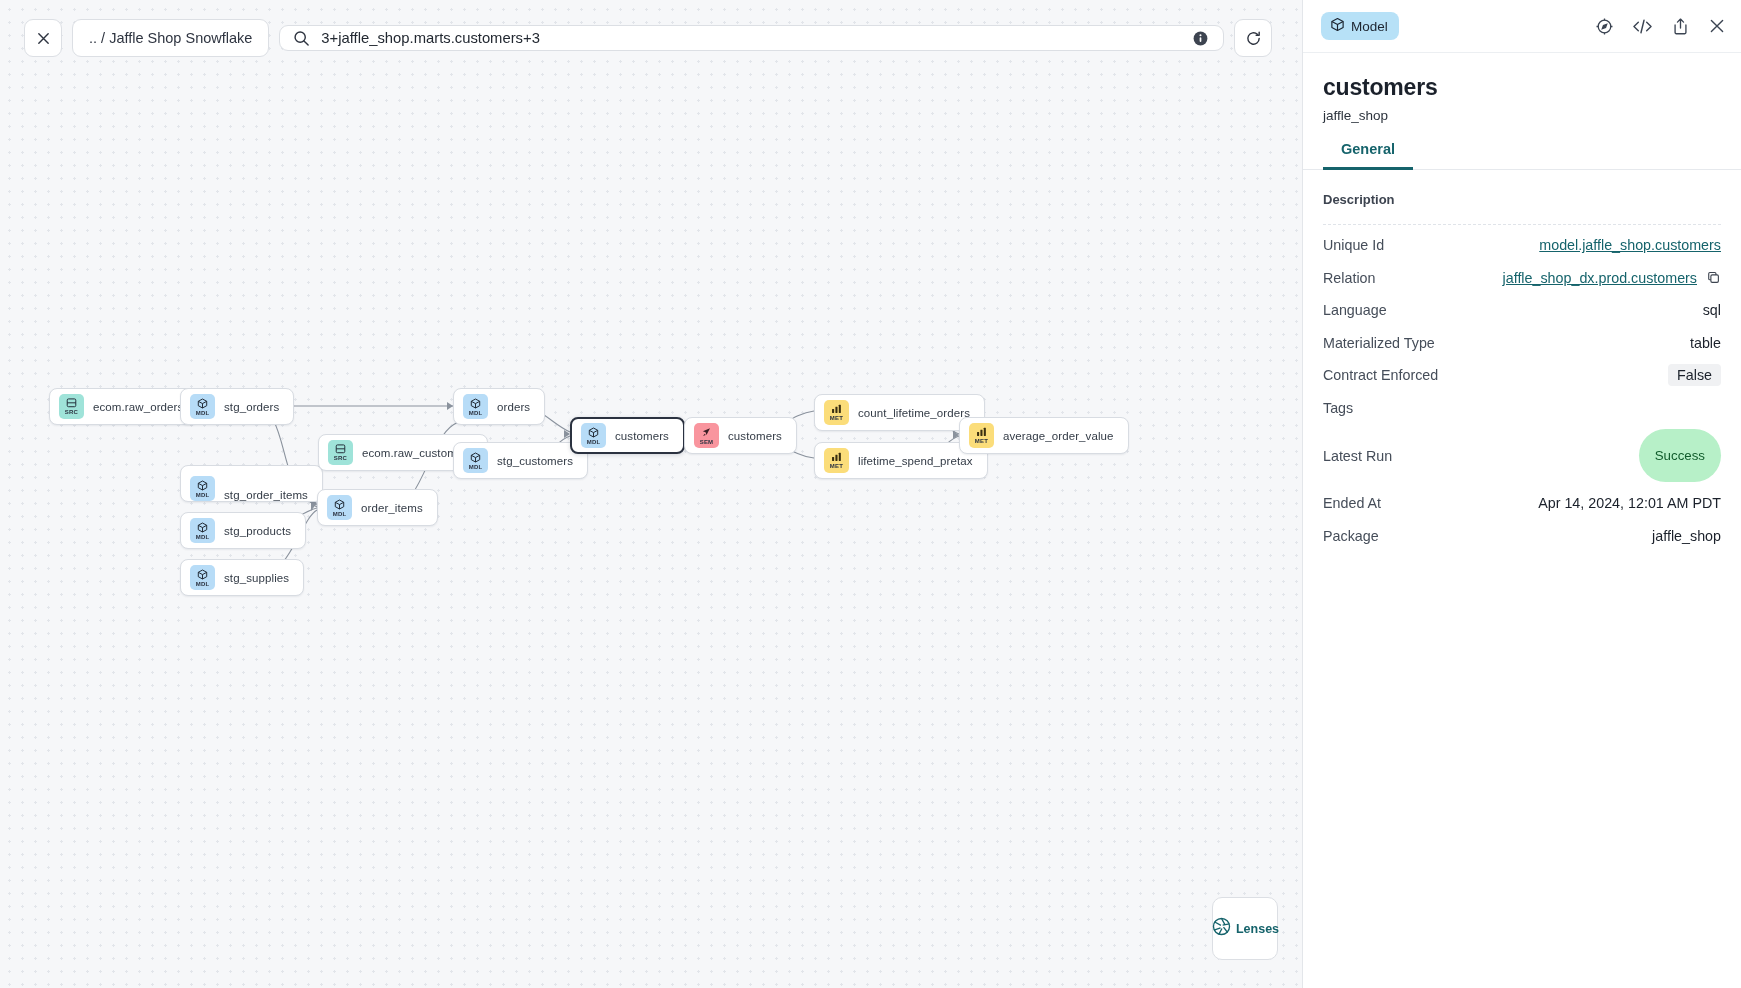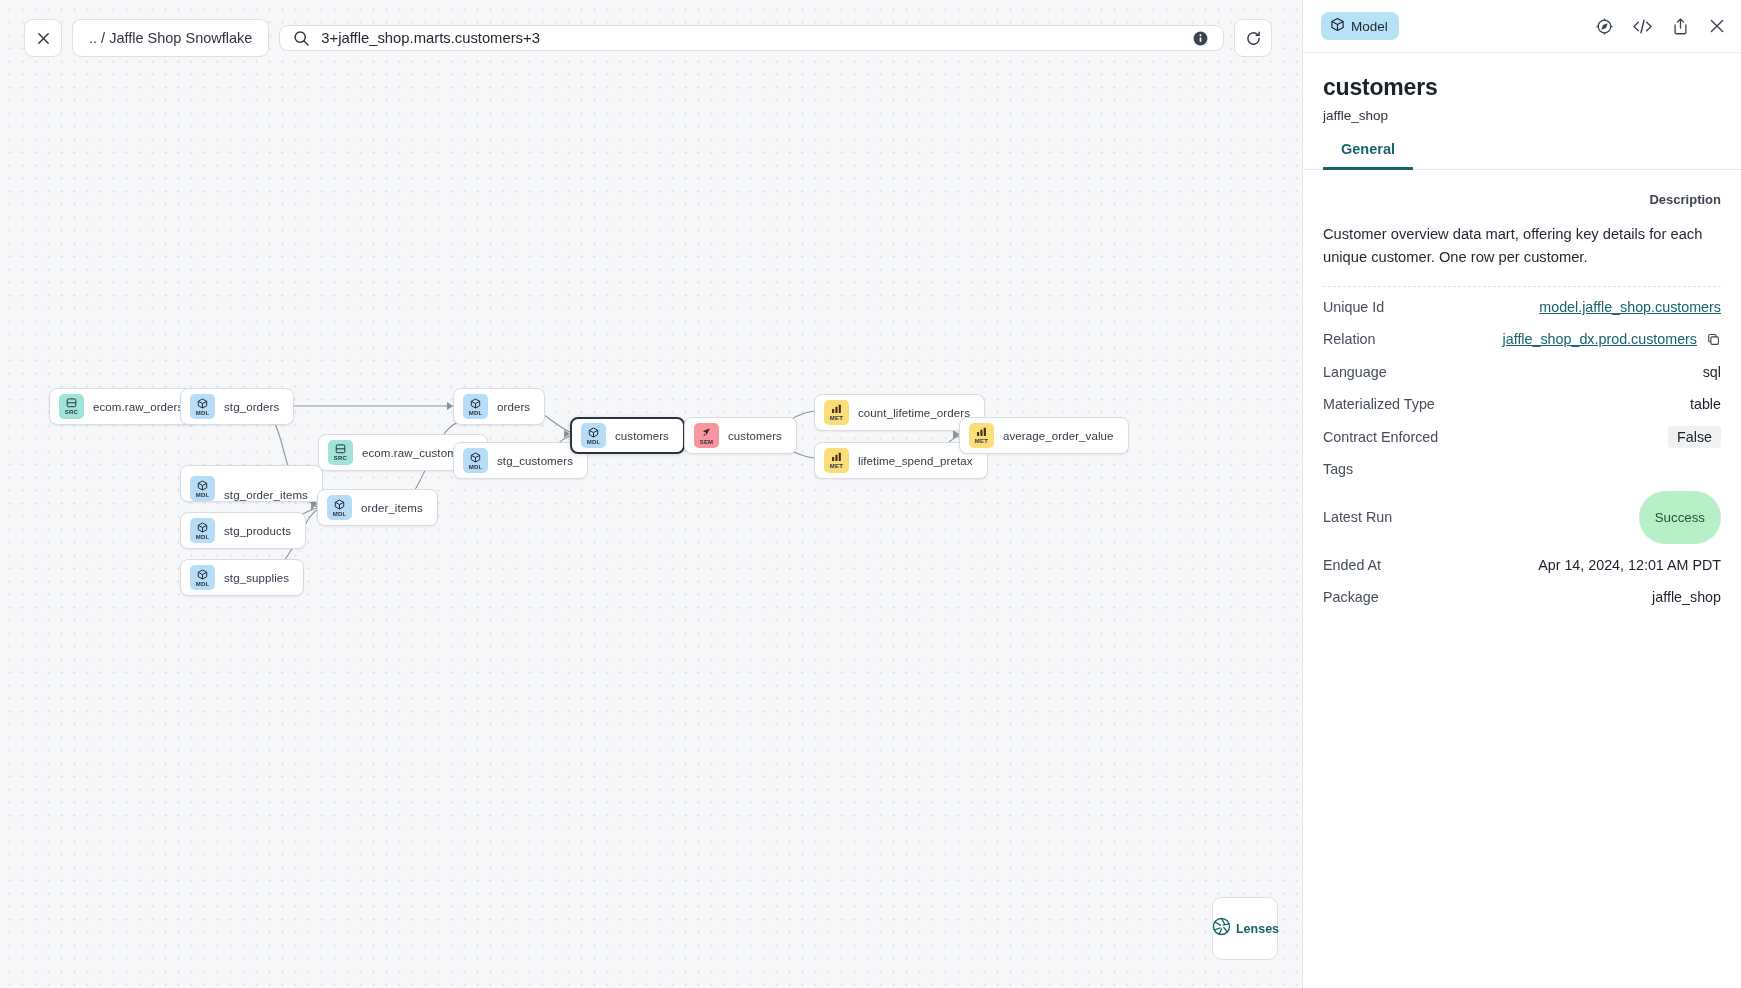--- a/index.html
+++ b/index.html
@@ -93,21 +93,21 @@
   #panel-icons span { cursor: pointer; display: inline-flex; }
   #panel-head { padding: 21px 20px 0 20px; }
   #model-title { font-size: 23px; font-weight: 700; color: #1b212b; letter-spacing: -.2px; }
   #model-sub { font-size: 13.5px; color: #2c333d; margin-top: 7px; }
   #tabs { display: flex; padding: 0 20px; margin-top: 12px; border-bottom: 1px solid #e6e9ed; }
   .tab {
     font-size: 14.5px; color: #15636b; font-weight: 600; padding: 6px 18px 10px 18px;
     border-bottom: 3px solid #15636b; margin-bottom: -1px; cursor: pointer;
   }
   #panel-body { padding: 22px 20px 0 20px; overflow-y: auto; flex: 1; }
-  .sec-label { font-size: 13px; color: #3d4450; font-weight: 600; text-align: right; }
+  .sec-label { font-size: 13px; color: #3d4450; font-weight: 600; }
   #desc { font-size: 14.7px; color: #1f2630; line-height: 1.55; margin-top: 16px; }
   #divider { border-top: 1px dashed #e0e4e9; margin: 17px 0 4px 0; }
   .row { display: flex; align-items: center; justify-content: space-between; min-height: 32.5px; padding: 5px 0; }
   .row-k { font-size: 14.3px; color: #454d59; }
   .row-v { font-size: 14.3px; color: #1b212b; text-align: right; display: flex; align-items: center; gap: 9px; }
   .row-v a { color: #15636b; text-decoration: underline; cursor: pointer; }
   .chip-gray { background: #f0f1f3; border-radius: 4px; padding: 3px 9px; }
   .chip-green {
     background: #b7f0c8; color: #115c2c; border-radius: 999px;
     padding: 19px 16px; font-size: 13.3px;
@@ -386,21 +386,20 @@
       <div id="model-title">customers</div>
       <div id="model-sub">jaffle_shop</div>
     </div>
 
     <div id="tabs">
       <div class="tab">General</div>
     </div>
 
     <div id="panel-body">
       <div class="sec-label">Description</div>
-      <div id="desc">Customer overview data mart, offering key details for each unique customer. One row per customer.</div>
       <div id="divider"></div>
       <div id="details">
           <div class="row">
             <span class="row-k">Unique Id</span>
             <span class="row-v">
               <a>model.jaffle_shop.customers</a>
             </span>
           </div>
           <div class="row">
             <span class="row-k">Relation</span>

